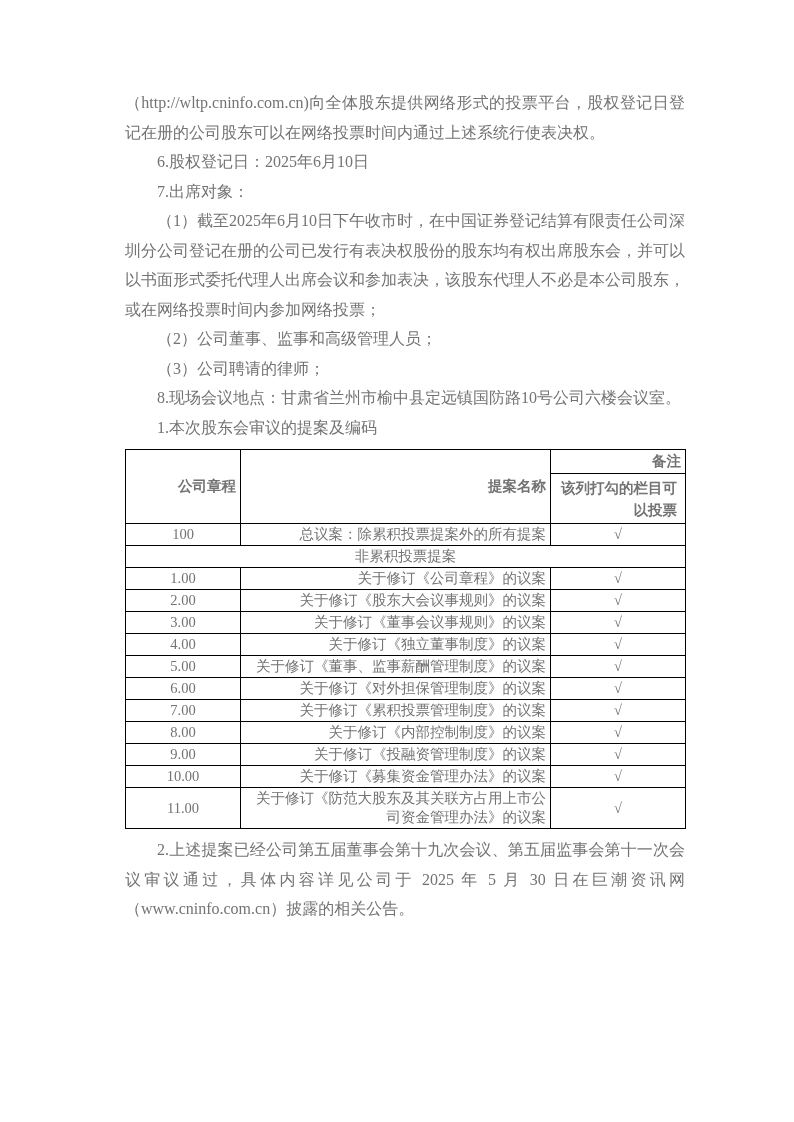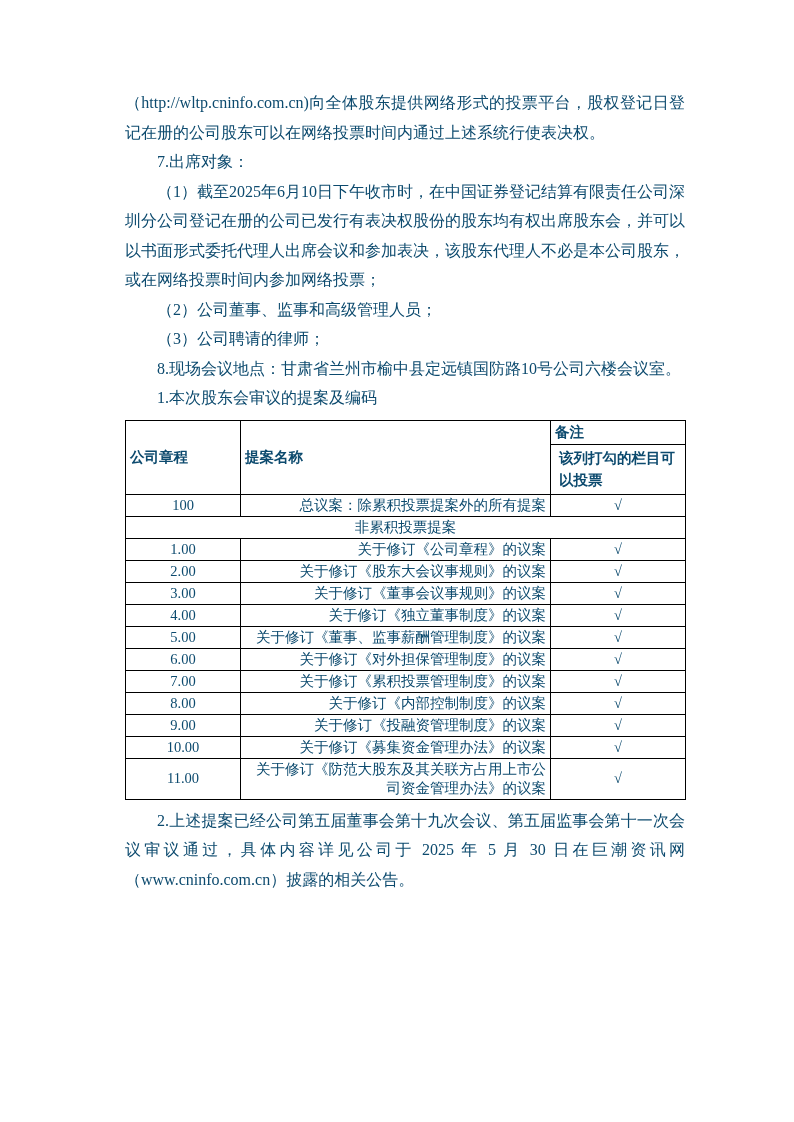--- a/index.html
+++ b/index.html
@@ -4,21 +4,21 @@
 <style>
   * { box-sizing: border-box; }
   html, body { margin: 0; padding: 0; background: #ffffff; }
 
   .page {
     width: 794px;
     height: 1122px;
     background: #ffffff;
     padding: 88px 109px 46px 125px;
     font-family: "Liberation Serif", "DejaVu Serif", serif;
-    color: #0c4a6e;
+    color: #737373;
     font-size: 16px;
     line-height: 29.5px;
     overflow: hidden;
   }
 
   .para { margin: 0; text-align: justify; }
   .indent { text-indent: 2em; }
   .bold { font-weight: bold; }
 
   .proposal-table {
@@ -30,38 +30,39 @@
     table-layout: fixed;
   }
   .proposal-table th,
   .proposal-table td {
     border: 1px solid #000000;
     padding: 1px 4px;
     vertical-align: middle;
   }
   .proposal-table th {
     font-weight: bold;
-    text-align: left;
+    text-align: right;
   }
   th.col-code { width: 115px; }
   th.col-name { width: 310px; }
   th.col-remark { height: 24px; width: 135px; }
   th.col-remark-sub { height: 50px; line-height: 22px; padding: 2px 8px; }
 
   td.cell-code { text-align: center; height: 21px; }
   td.cell-name { text-align: right; padding-left: 9px; }
   td.cell-check { text-align: center; }
   td.section-cell { text-align: center; height: 21px; }
 </style>
 </head>
 <body>
 
 <div class="page">
 
   <p class="para">（http://wltp.cninfo.com.cn)向全体股东提供网络形式的投票平台，股权登记日登记在册的公司股东可以在网络投票时间内通过上述系统行使表决权。</p>
+  <p class="para indent">6.股权登记日：2025年6月10日</p>
   <p class="para indent">7.出席对象：</p>
   <p class="para indent">（1）截至2025年6月10日下午收市时，在中国证券登记结算有限责任公司深圳分公司登记在册的公司已发行有表决权股份的股东均有权出席股东会，并可以以书面形式委托代理人出席会议和参加表决，该股东代理人不必是本公司股东，或在网络投票时间内参加网络投票；</p>
   <p class="para indent">（2）公司董事、监事和高级管理人员；</p>
   <p class="para indent">（3）公司聘请的律师；</p>
   <p class="para indent">8.现场会议地点：甘肃省兰州市榆中县定远镇国防路10号公司六楼会议室。</p>
   <p class="para indent">1.本次股东会审议的提案及编码</p>
 
   <table class="proposal-table">
     <thead>
       <tr>

